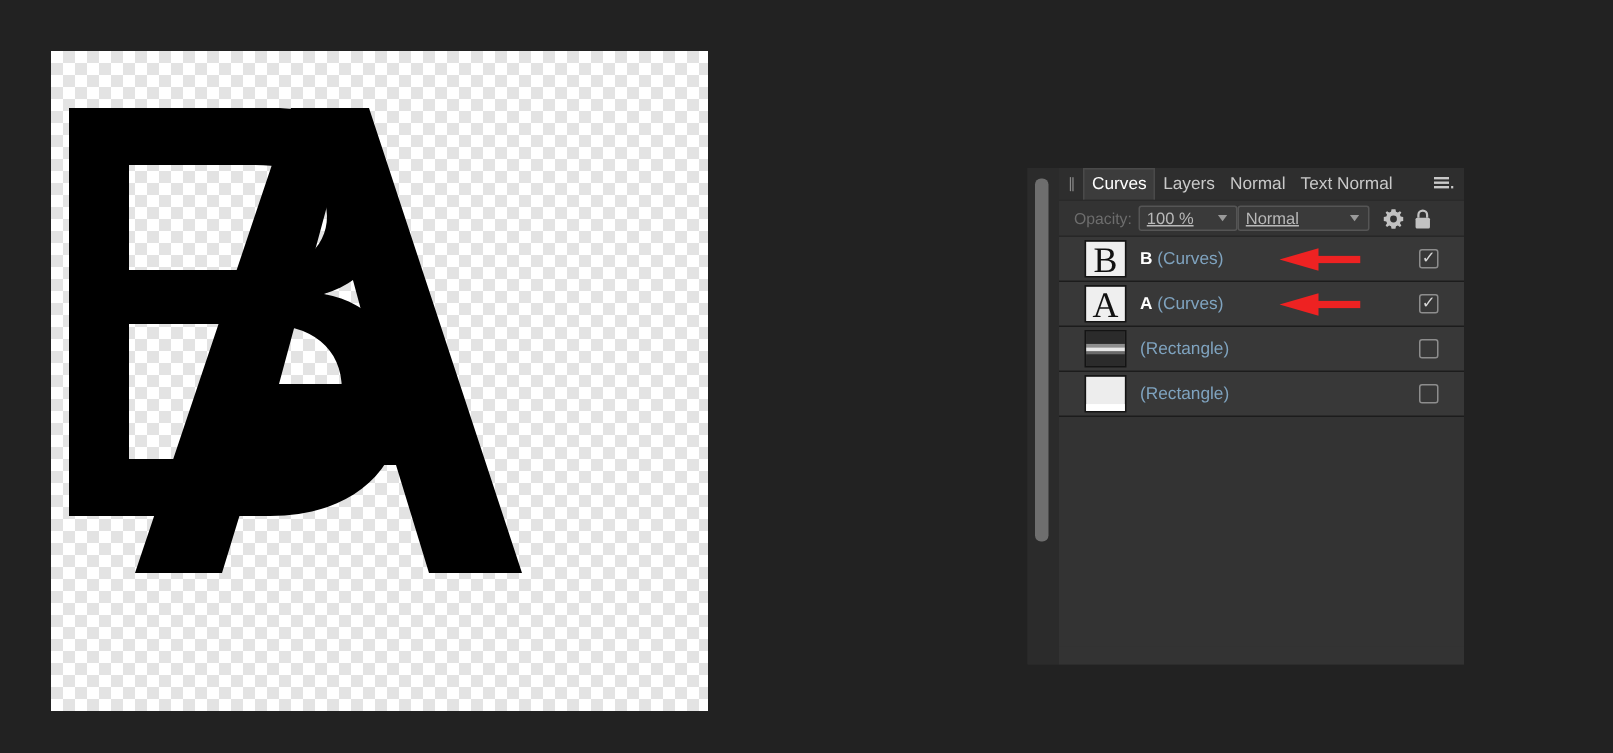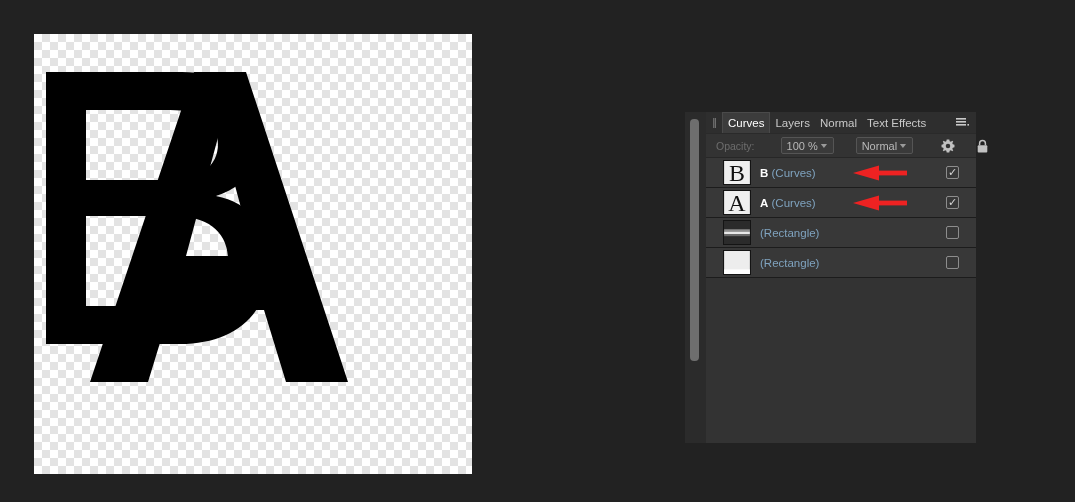--- a/index.html
+++ b/index.html
@@ -122,21 +122,20 @@
   
   #options-row {
     position: relative;
     height: 24px;
     background: #333333;
     display: flex;
     align-items: center;
     padding: 0 4px;
     border-bottom: 1px solid #272727;
     box-sizing: border-box;
-    gap: 22px;
   }
   #opacity-label {
     font-size: 10.5px;
     color: #6d6d6d;
     padding: 0 4px 0 6px;
     white-space: nowrap;
   }
   .combo {
     height: 17px;
     background: #3a3a3a;
@@ -146,20 +145,21 @@
     align-items: center;
     box-sizing: border-box;
     position: relative;
   }
   .combo .combo-value {
     font-size: 11px;
     color: #b9b9b9;
     padding-left: 5px;
     white-space: nowrap;
     flex: 1;
+    text-decoration: underline;
   }
   .combo .combo-arrow {
     font-size: 7px;
     color: #9a9a9a;
     padding: 0 5px 0 3px;
     transform: scaleX(1.5);
   }
   #opacity-combo { width: 66px; }
   #blend-combo { width: 88px; }
   #gear-icon-wrap, #lock-icon-wrap {
@@ -272,21 +272,21 @@
     <div id="panel-scroll-thumb"></div>
   </div>
 
   <div id="panel-body">
 
     <div id="tab-strip">
       <div class="grip">||</div>
       <div class="tab active">Curves</div>
       <div class="tab">Layers</div>
       <div class="tab">Normal</div>
-      <div class="tab">Text Effects</div>
+      <div class="tab">Text Normal</div>
       <div id="panel-menu-icon">
         <svg width="13" height="11" viewBox="0 0 13 11">
           <rect x="0" y="1" width="10" height="1.6" fill="#c9c9c9"></rect>
           <rect x="0" y="4" width="10" height="1.6" fill="#c9c9c9"></rect>
           <rect x="0" y="7" width="10" height="1.6" fill="#c9c9c9"></rect>
           <rect x="11.4" y="7" width="1.6" height="1.6" fill="#c9c9c9"></rect>
         </svg>
       </div>
     </div>
 

